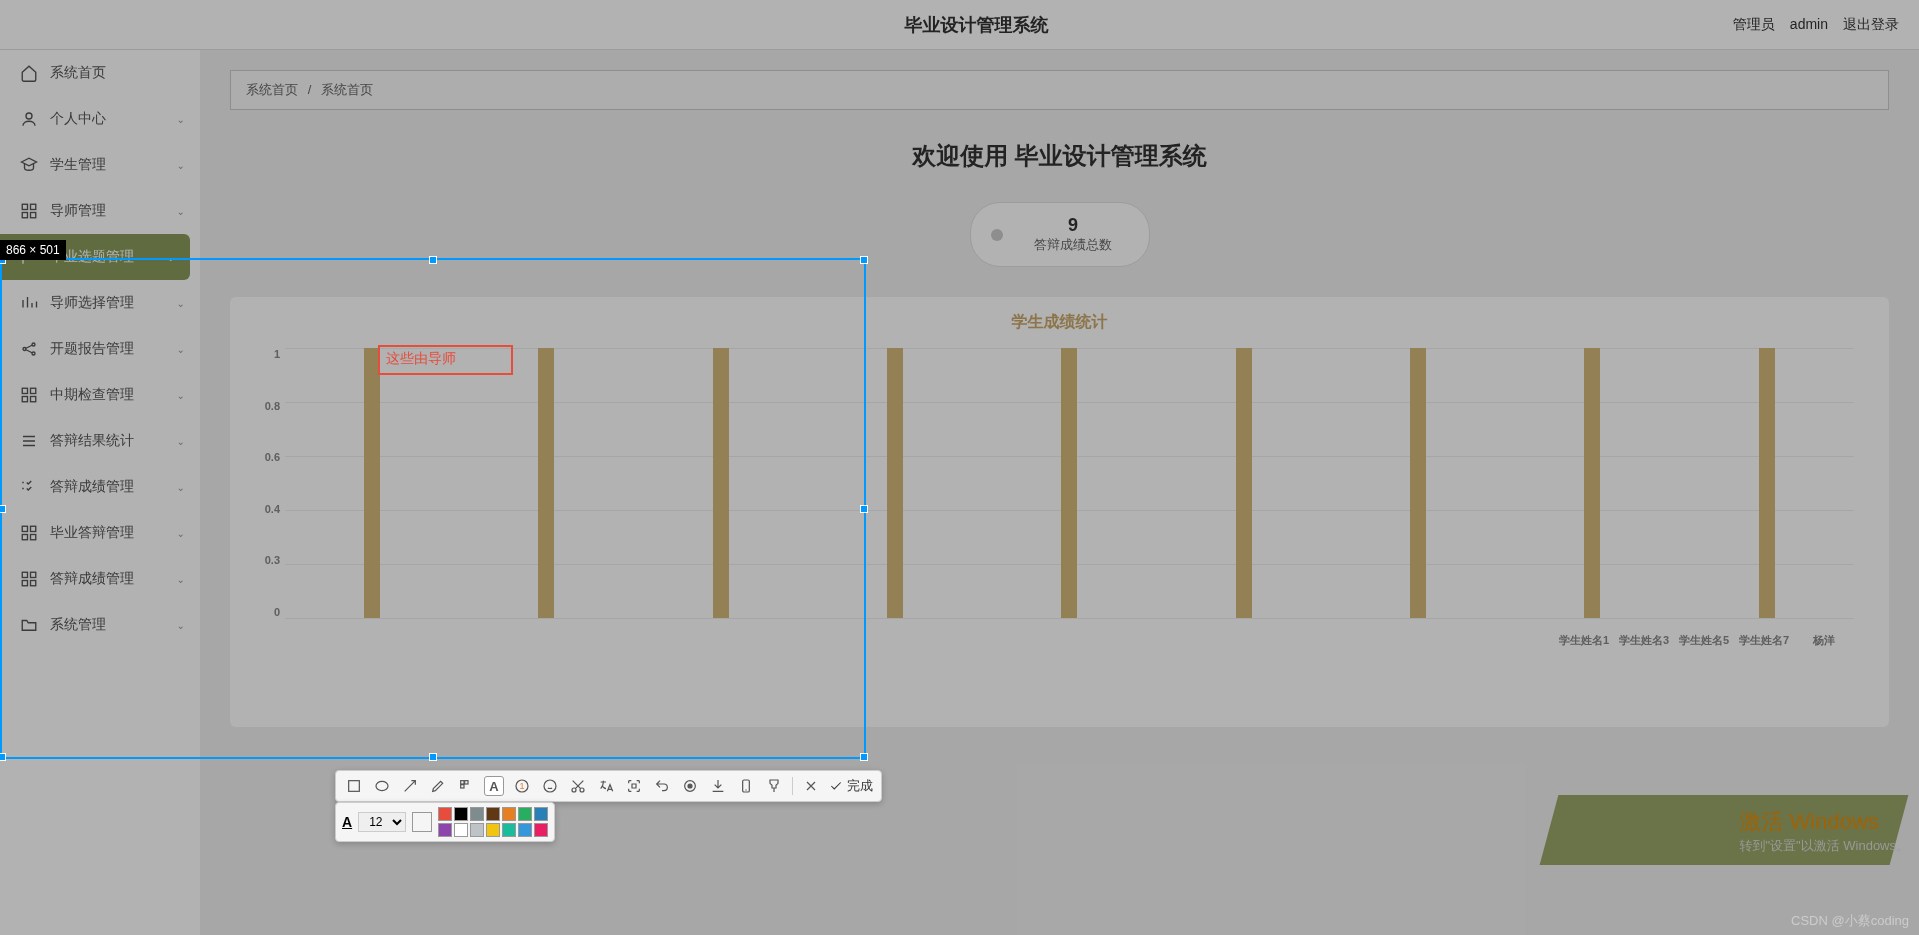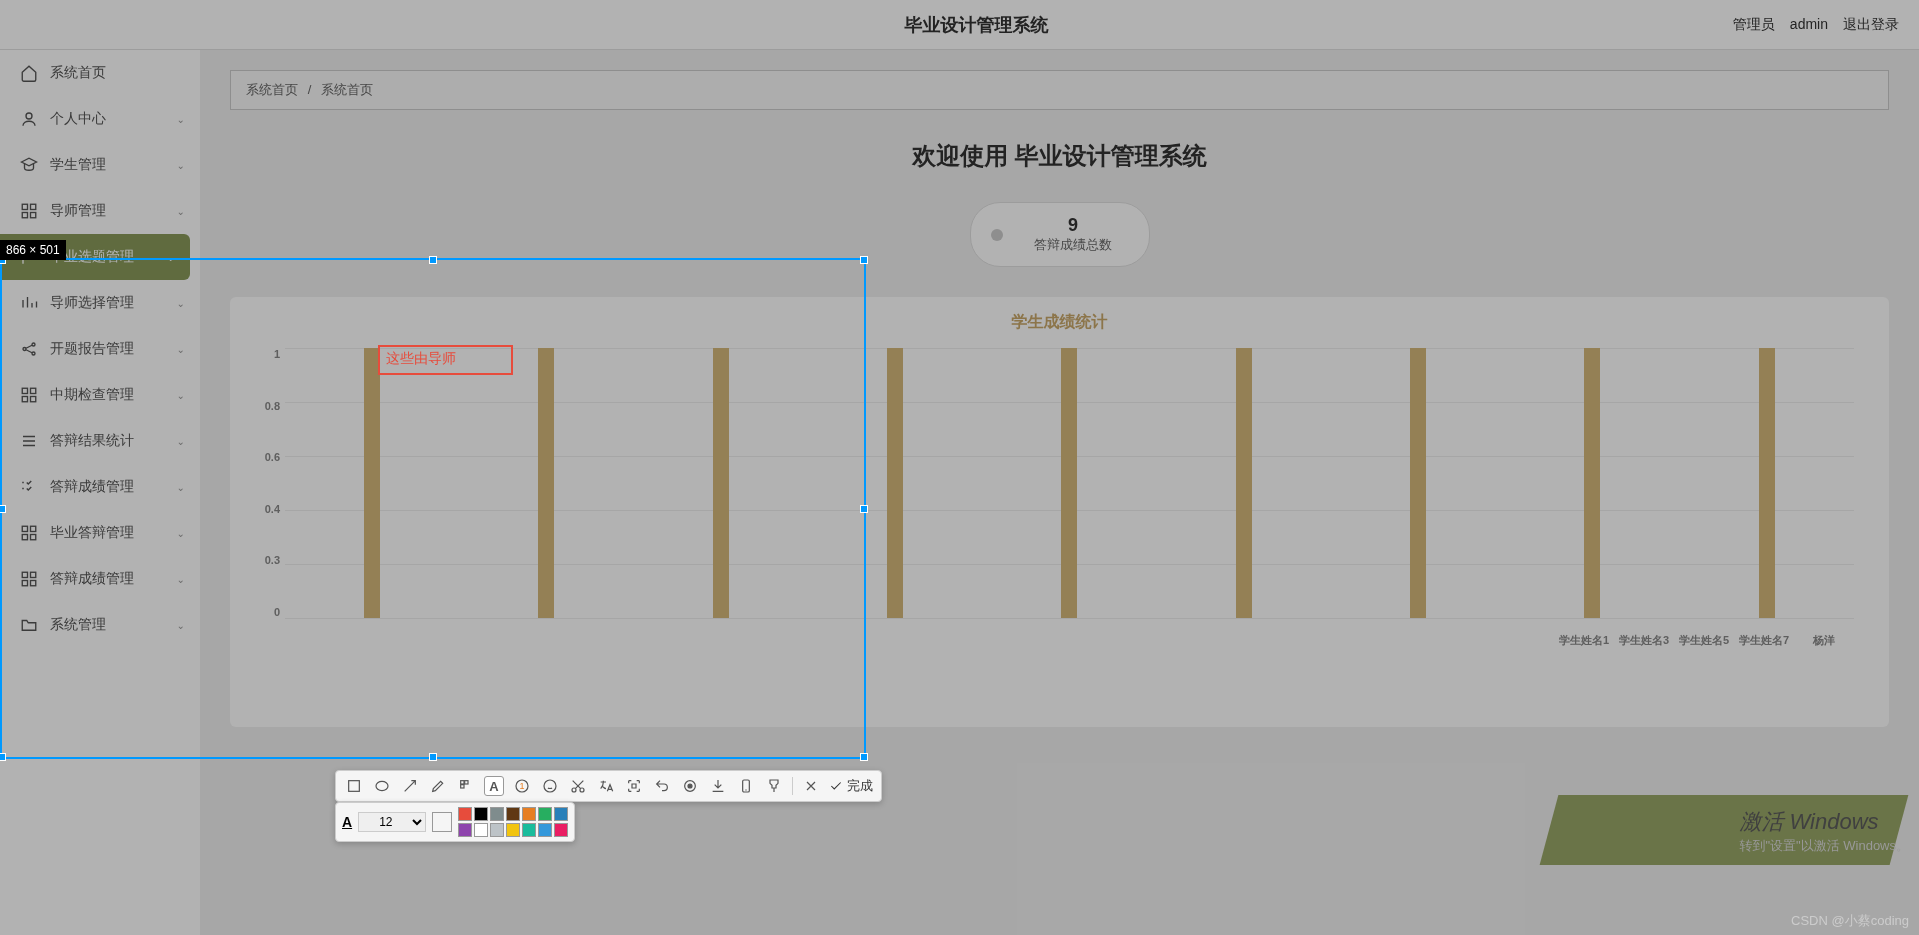--- a/index.html
+++ b/index.html
@@ -65,28 +65,28 @@
 .anno-text { position: absolute; color: #e74c3c; font-size: 14px; z-index: 60; }
 
 
 .shot-toolbar { position: absolute; background: #f5f5f5; border: 1px solid #ccc; border-radius: 4px; padding: 5px 8px; display: flex; gap: 8px; align-items: center; font-size: 14px; z-index: 70; box-shadow: 0 2px 6px rgba(0,0,0,0.2); }
 .shot-toolbar .tool { width: 20px; height: 20px; display: inline-flex; align-items: center; justify-content: center; cursor: pointer; color: #555; }
 .shot-toolbar .tool svg { width: 16px; height: 16px; }
 .shot-toolbar .divider { width: 1px; height: 18px; background: #ccc; }
 .shot-toolbar .done { display: flex; align-items: center; gap: 4px; color: #333; cursor: pointer; font-size: 13px; }
 
 .shot-subbar { position: absolute; background: #f5f5f5; border: 1px solid #ccc; border-radius: 4px; padding: 4px 6px; display: flex; gap: 6px; align-items: center; z-index: 70; box-shadow: 0 2px 6px rgba(0,0,0,0.2); }
-.shot-subbar select { font-size: 12px; border: 1px solid #ccc; padding: 1px 16px; }
+.shot-subbar select { font-size: 12px; border: 1px solid #ccc; padding: 1px 6px; }
 .color-swatch { width: 14px; height: 14px; border: 1px solid #999; cursor: pointer; }
 .color-swatch.selected { width: 20px; height: 20px; }
 .shot-subbar .label-a { font-size: 14px; font-weight: bold; text-decoration: underline; }
 
 
 .win-activate { position: absolute; right: 10px; bottom: 80px; color: #888; z-index: 200; text-align: left; }
-.win-activate .line1 { font-size: 22px; color: #404040; font-style: italic; }
+.win-activate .line1 { font-size: 22px; color: #a16207; }
 .win-activate .line2 { font-size: 13px; color: #999; }
 .win-banner { position: absolute; right: 20px; bottom: 70px; width: 350px; height: 70px; background: #6a7448; transform: skewX(-15deg); z-index: 40; }
 
 
 .csdn-mark { position: absolute; right: 10px; bottom: 5px; font-size: 13px; color: #ccc; z-index: 300; }
 
 svg { stroke: currentColor; fill: none; stroke-width: 1.8; }
 </style>
 </head>
 <body>

